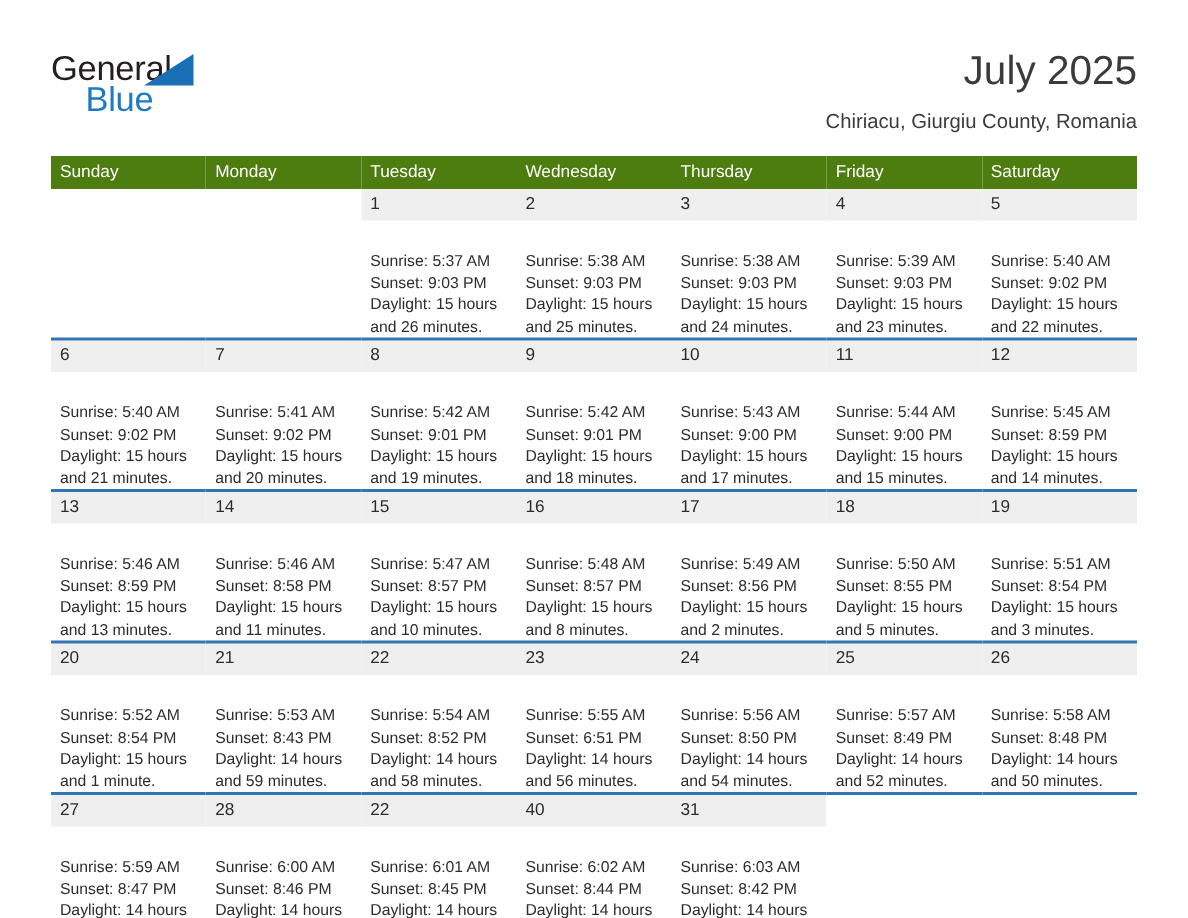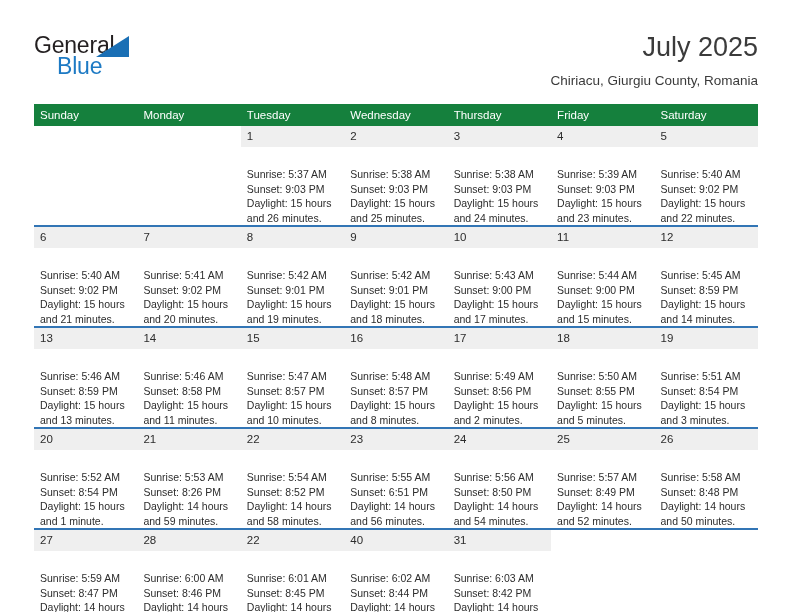--- a/index.html
+++ b/index.html
@@ -53,21 +53,21 @@
 
   
   .cal {
     position: absolute;
     left: 34px; top: 104px;
     width: 724px;
     border-collapse: collapse;
     table-layout: fixed;
   }
   .cal th {
-    background: #15803d;
+    background: #4d7c0f;
     color: #ffffff;
     font-size: 11.5px;
     font-weight: normal;
     text-align: left;
     padding: 4px 0 5px 6px;
     height: 22px;
     border: none;
   }
   .cal td {
     vertical-align: top;
@@ -320,21 +320,21 @@
               <div>Sunrise: 5:52 AM</div>
               <div>Sunset: 8:54 PM</div>
               <div>Daylight: 15 hours</div>
               <div>and 1 minute.</div>
             </div>
           </td>
           <td>
             <div class="daynum">21</div>
             <div class="info">
               <div>Sunrise: 5:53 AM</div>
-              <div>Sunset: 8:26 PM</div>
+              <div>Sunset: 8:43 PM</div>
               <div>Daylight: 14 hours</div>
               <div>and 59 minutes.</div>
             </div>
           </td>
           <td>
             <div class="daynum">22</div>
             <div class="info">
               <div>Sunrise: 5:54 AM</div>
               <div>Sunset: 8:52 PM</div>
               <div>Daylight: 14 hours</div>

